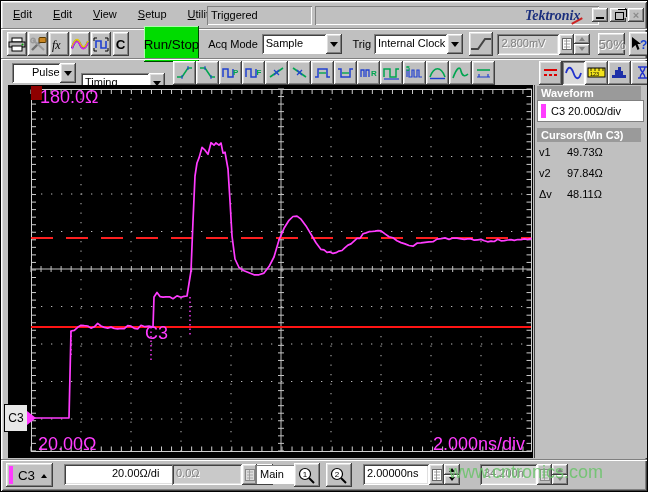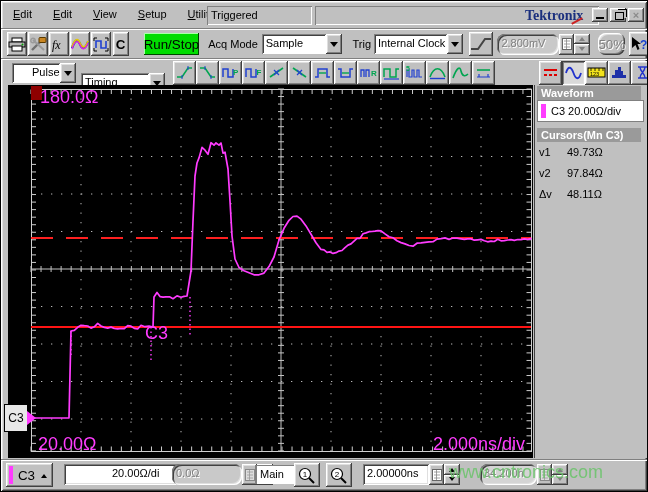--- a/index.html
+++ b/index.html
@@ -12,21 +12,21 @@
        box-shadow:inset -1px -1px 0 #404040, inset 1px 1px 0 #fff, inset -2px -2px 0 #808080, inset 2px 2px 0 #dfdfdf;}
   .pressed{background:#d9d9d9;border:0;
        box-shadow:inset 1px 1px 0 #404040, inset -1px -1px 0 #fff, inset 2px 2px 0 #808080, inset -2px -2px 0 #dfdfdf;}
   .sunken{background:#fff;
        box-shadow:inset 1px 1px 0 #808080, inset -1px -1px 0 #fff, inset 2px 2px 0 #404040, inset -2px -2px 0 #dfdfdf;}
   .sunken1{box-shadow:inset 1px 1px 0 #808080, inset -1px -1px 0 #fff;}
   .groove{position:absolute;left:0;width:648px;height:2px;box-shadow:inset 0 1px 0 #808080, inset 0 -1px 0 #fff;}
   .btn{display:inline-flex;align-items:center;justify-content:center;padding:0;cursor:default;}
   .menu-item{display:inline-block;padding:3px 9px 3px 9px;}
   .menu-item::first-letter{text-decoration:underline;}
-  .disab{color:#808080;text-shadow:1px 1px 0 #fff;border-radius:8px;}
+  .disab{color:#808080;text-shadow:1px 1px 0 #fff;}
   .fieldtxt{padding-left:4px;line-height:19px;white-space:nowrap;overflow:hidden;}
   .dd{display:inline-flex;height:20px;}
   .dd .field{background:#fff;box-shadow:inset 1px 1px 0 #808080, inset -1px -1px 0 #fff, inset 2px 2px 0 #404040;}
   .arrowbtn{width:16px;height:20px;}
   .tri-down{width:0;height:0;border:4px solid transparent;border-top:5px solid #000;margin-top:5px;}
   .tri-up-s{width:0;height:0;border:3px solid transparent;border-bottom:4px solid #000;margin-bottom:2px;}
   .tri-down-s{width:0;height:0;border:3px solid transparent;border-top:4px solid #000;margin-top:2px;}
   .spin{display:inline-flex;height:21px;}
   .updown{display:inline-flex;flex-direction:column;width:16px;height:21px;}
   .updown .half{height:10.5px;display:flex;align-items:center;justify-content:center;}
@@ -51,21 +51,21 @@
   .swatch{width:5px;height:14px;background:#ff3cff;margin-left:3px;}
   .crow{position:absolute;left:4px;display:flex;}
   .crow .cl{width:28px;}
   
   #statusbar{left:3px;top:460px;width:642px;height:28px;}
   #watermark{left:448px;top:461px;font-size:18px;color:rgba(105,195,105,0.85);z-index:40;pointer-events:none;white-space:nowrap;}
   .winbtn{width:16px;height:14px;font-size:9px;line-height:10px;}
   .min-glyph{width:8px;height:8px;border-bottom:2px solid #000;margin-top:-2px;}
   .rest-glyph{width:7px;height:6px;border:1px solid #000;box-shadow:2px -2px 0 -0px #c0c0c0,3px -3px 0 0px #000;margin-top:2px;margin-right:-2px;}
   .x-glyph{color:#8a8a8a;font-weight:bold;font-size:11px;line-height:11px;}
-  .logo{font-family:"Liberation Serif","DejaVu Serif",serif;font-weight:bold;font-size:14px;color:#1b2f7d;}
+  .logo{font-family:"Liberation Serif","DejaVu Serif",serif;font-weight:bold;font-size:14px;color:#1b2f7d;font-style:italic;}
   .logo .slash{position:absolute;left:46px;top:12px;width:12px;height:2px;background:#c22;transform:rotate(-28deg);}
 </style>
 </head>
 <body>
 
 <div id="win">
 
   <div class="abs" style="left:3px;top:4px;width:642px;height:22px;">
     <span class="menu-item">Edit</span>
     <span class="menu-item">Edit</span>
@@ -124,21 +124,21 @@
         <path d="M1,12 C4,3 7,3 9,8 S14,14 17,6" fill="none" stroke="#e020e0" stroke-width="1.2"></path>
       </svg>
     </button>
     <button class="btn raised" style="width:25px;height:24px;margin-right:2px;">
       <svg width="18" height="15">
         <path d="M2,1 h3 M2,1 v3 M16,1 h-3 M16,1 v3 M2,14 h3 M2,14 v-3 M16,14 h-3 M16,14 v-3" stroke="#000" stroke-width="1"></path>
         <path d="M4,11 V4 H9 V11 H14 V4" fill="none" stroke="#2040d0" stroke-width="1.6"></path>
       </svg>
     </button>
     <button class="btn raised" style="width:20px;height:24px;font-weight:bold;">C</button>
-    <button class="btn raised" style="width:62px;height:22px;margin-left:15px;background:#00dc00;box-shadow:inset -1px -1px 0 #004400, inset 1px 1px 0 #aaffaa;">Run/Stop</button>
+    <button class="btn raised" style="width:62px;height:36px;margin-left:15px;background:#00dc00;box-shadow:inset -1px -1px 0 #004400, inset 1px 1px 0 #aaffaa;">Run/Stop</button>
     <span class="lbl" style="margin-left:9px;">Acq Mode</span>
     <span class="dd" style="margin-left:4px;width:100px;">
       <span class="field fieldtxt" style="flex:1;">Sample</span>
       <span class="btn raised arrowbtn">
           <span class="tri-down"></span>
         </span>
     </span>
     <span class="lbl" style="margin-left:11px;">Trig</span>
     <span class="dd" style="margin-left:3px;width:112px;">
       <span class="field fieldtxt" style="flex:1;">Internal Clock</span>

